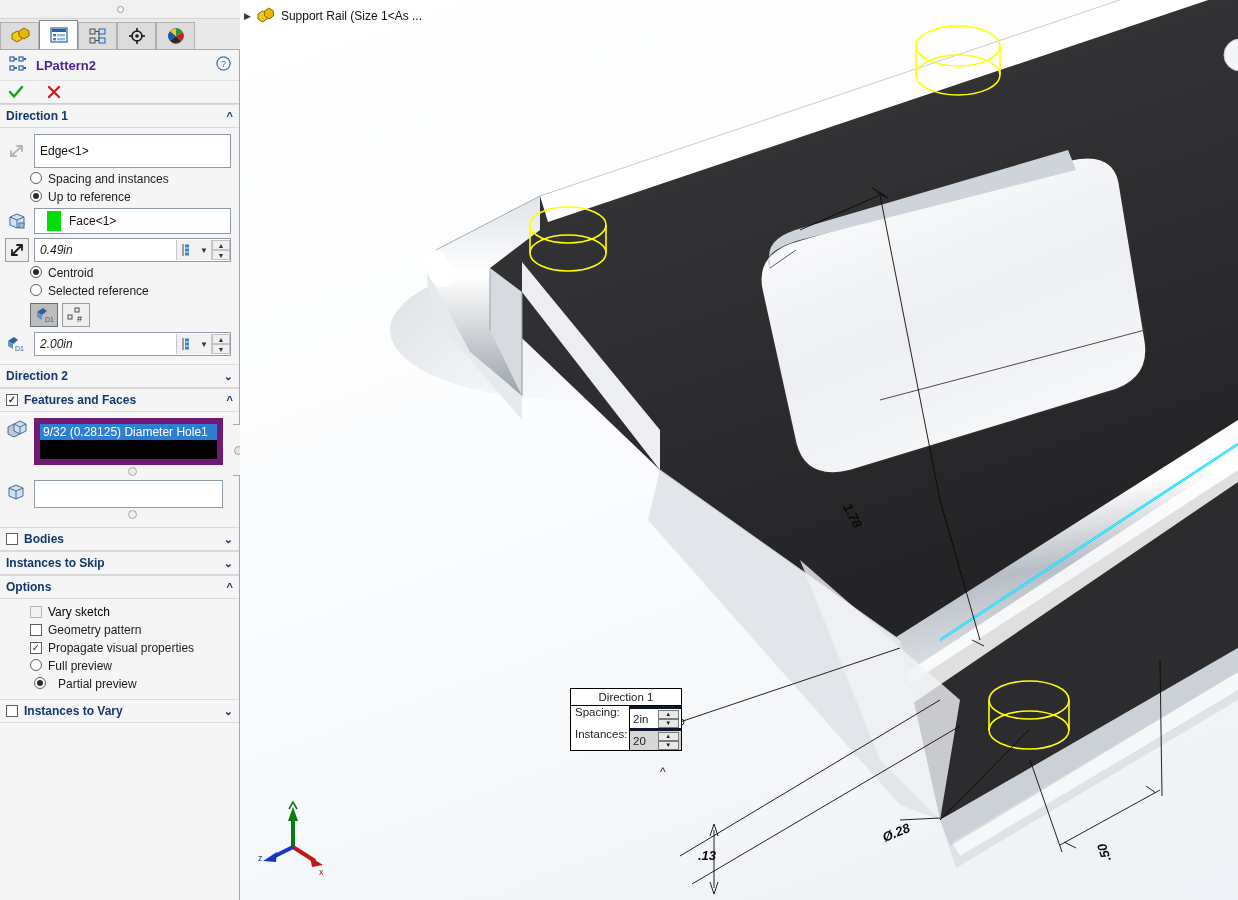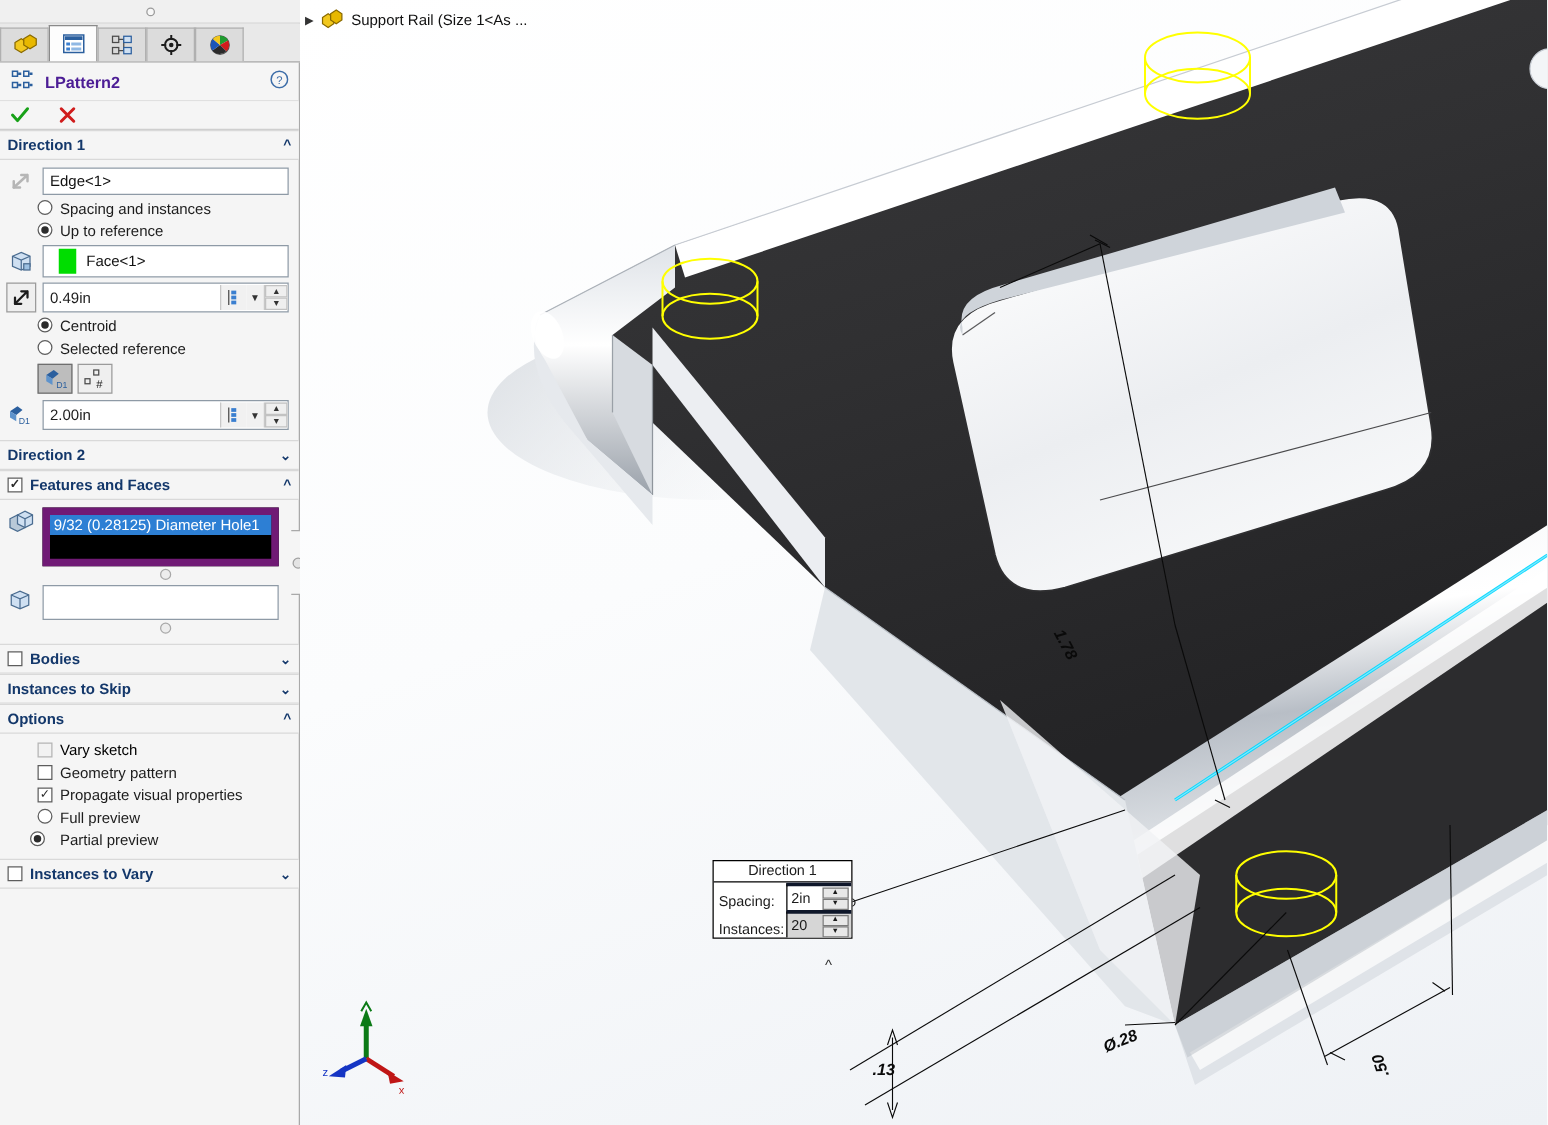--- a/index.html
+++ b/index.html
@@ -59,21 +59,21 @@
     background:#f5f5f5;
     font-weight:bold;font-size:12px;color:#14386b;
   }
   .section-head .chev{margin-left:auto;color:#14386b;font-weight:bold;font-size:11px;}
   .section-body{padding:4px 0 6px 0;}
 
   .row{display:flex;align-items:center;gap:4px;padding:2px 8px 2px 4px;}
   .ico{width:26px;min-width:26px;height:22px;display:flex;align-items:center;justify-content:center;}
   .txtbox{
     flex:1;height:22px;border:1px solid #8e9aa6;background:#fff;
-    display:flex;align-items:center;padding:4px 5px;box-sizing:border-box;
+    display:flex;align-items:center;padding:16px 5px;box-sizing:border-box;
     font-size:12px;color:#111;
   }
   .txtbox.withswatch{padding:12px;text-align:center;}
   .swatch{width:14px;height:20px;background:#00dd00;margin:0 4px 0 0;}
   .swatch-wrap{display:flex;align-items:center;width:100%;height:100%;}
   .swatch-wrap span{padding-left:4px;}
 
   .radio-row{display:flex;align-items:flex-start;gap:6px;padding:2px 8px 2px 30px;}
   .radio{
     width:12px;height:12px;border-radius:50%;border:1px solid #5d5d5d;background:#fff;
@@ -83,21 +83,21 @@
   .chk{
     width:12px;height:12px;border:1px solid #5d5d5d;background:#fff;
     display:flex;align-items:center;justify-content:center;box-sizing:border-box;
     font-size:10px;line-height:10px;color:#2b2b2b;
   }
   .chk.dim{border-color:#b5b5b5;background:#f2f2f2;}
   .chk-row{display:flex;align-items:center;gap:6px;padding:2px 8px 2px 30px;}
   .chk-row.dim span{color:#000000;}
 
   .spin-group{display:flex;align-items:center;height:22px;border:1px solid #8e9aa6;background:#fff;}
-  .num-in{flex:1;height:32px;display:flex;align-items:center;padding:0 5px;font-size:12px;}
+  .num-in{flex:1;height:32px;display:flex;align-items:center;padding:0 5px;font-size:12px;font-style:italic;}
   .eqbtn{width:20px;height:20px;border-left:1px solid #c8c8c8;display:flex;align-items:center;justify-content:center;background:#f1f1f1;}
   .dropcar{width:14px;height:20px;display:flex;align-items:center;justify-content:center;background:#f1f1f1;font-size:8px;color:#333;}
   .spinner{width:18px;height:20px;display:flex;flex-direction:column;background:#eee;border-left:1px solid #c8c8c8;}
   .spinner div{flex:1;display:flex;align-items:center;justify-content:center;font-size:7px;color:#333;border:1px solid #c2c2c2;box-sizing:border-box;background:#efefef;}
 
   .btn-row{display:flex;gap:4px;padding:3px 8px 3px 30px;}
   .tbtn{width:28px;height:24px;border:1px solid #9b9b9b;background:#efefef;display:flex;align-items:center;justify-content:center;box-sizing:border-box;}
   .tbtn.pressed{background:#bdbdbd;border-color:#6e6e6e;}
 
   .selbox{
@@ -134,21 +134,21 @@
   #breadcrumb .bc-arrow{font-size:9px;color:#333;}
 
   .triad{position:absolute;left:15px;bottom:25px;width:76px;height:76px;}
 
   
   #dir1-dialog{
     position:absolute;left:330px;top:688px;width:110px;
     border:1px solid #000;background:#fff;font-size:11.5px;z-index:45;
   }
   #dir1-dialog .dtitle{text-align:center;padding:2px 0;border-bottom:1px solid #000;}
-  #dir1-dialog .drow{display:flex;align-items:flex-end;height:22px;}
+  #dir1-dialog .drow{display:flex;align-items:flex-start;height:22px;}
   #dir1-dialog .dlabel{width:54px;padding-left:4px;}
   #dir1-dialog .dval{
     flex:1;border-left:1px solid #000;border-top:3px solid #0f172a;
     display:flex;align-items:center;height:100%;box-sizing:border-box;background:#fff;
   }
   #dir1-dialog .drow.shaded .dval{background:#d6d6d6;}
   #dir1-dialog .dval span{padding-left:3px;flex:1;}
   #dir1-dialog .dspin{width:16px;height:18px;display:flex;flex-direction:column;margin-right:2px;}
   #dir1-dialog .dspin div{flex:1;border:1px solid #7a7a7a;background:#e8e8e8;display:flex;align-items:center;justify-content:center;font-size:6px;box-sizing:border-box;}
   #dir1-collapse{position:absolute;left:420px;top:765px;font-size:12px;color:#333;z-index:45;}
@@ -448,21 +448,21 @@
         <span>Geometry pattern</span>
       </div>
       <div class="chk-row">
         <span class="chk">✓</span>
         <span>Propagate visual properties</span>
       </div>
       <div class="radio-row" style="">
         <span class="radio"></span>
         <span>Full preview</span>
       </div>
-      <div class="radio-row" style="padding-left:24px;gap:12px;">
+      <div class="radio-row" style="padding-left:34px;gap:12px;">
         <span class="radio on"></span>
         <span>Partial preview</span>
       </div>
     </div>
 
     <div class="section-head">
       <span class="chk"></span>
       <span>Instances to Vary</span>
       <span class="chev">⌄</span>
     </div>

